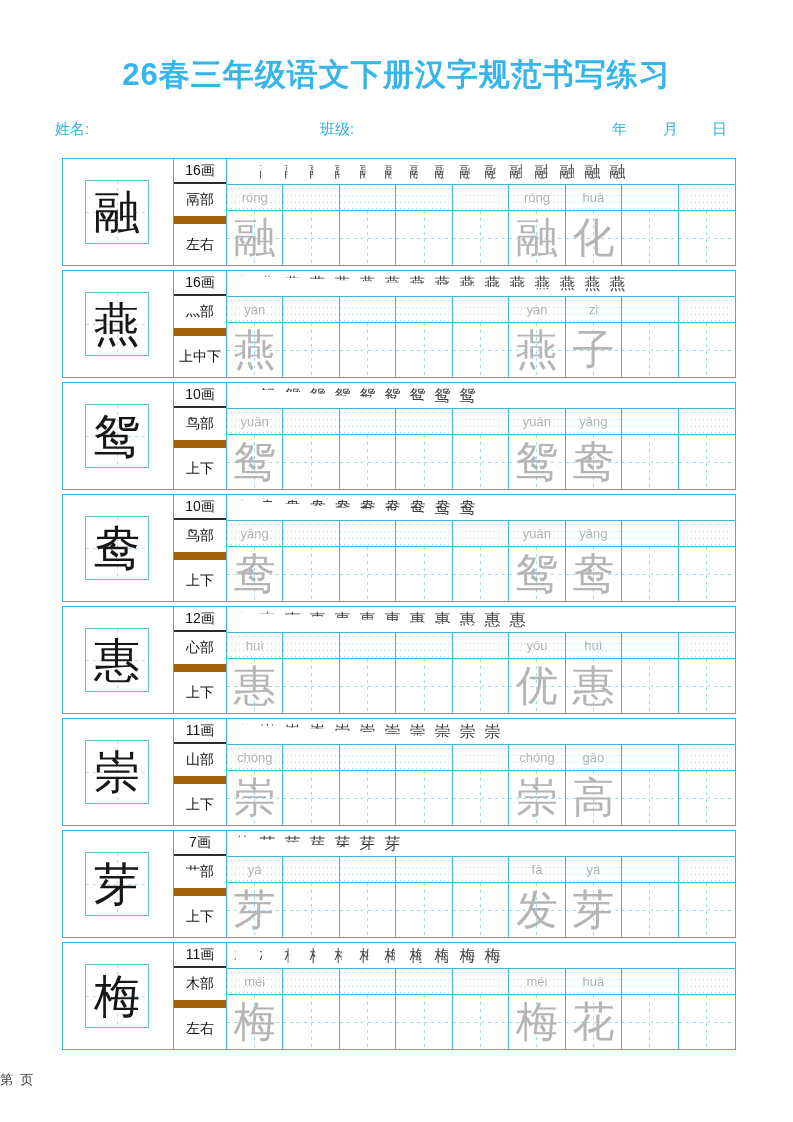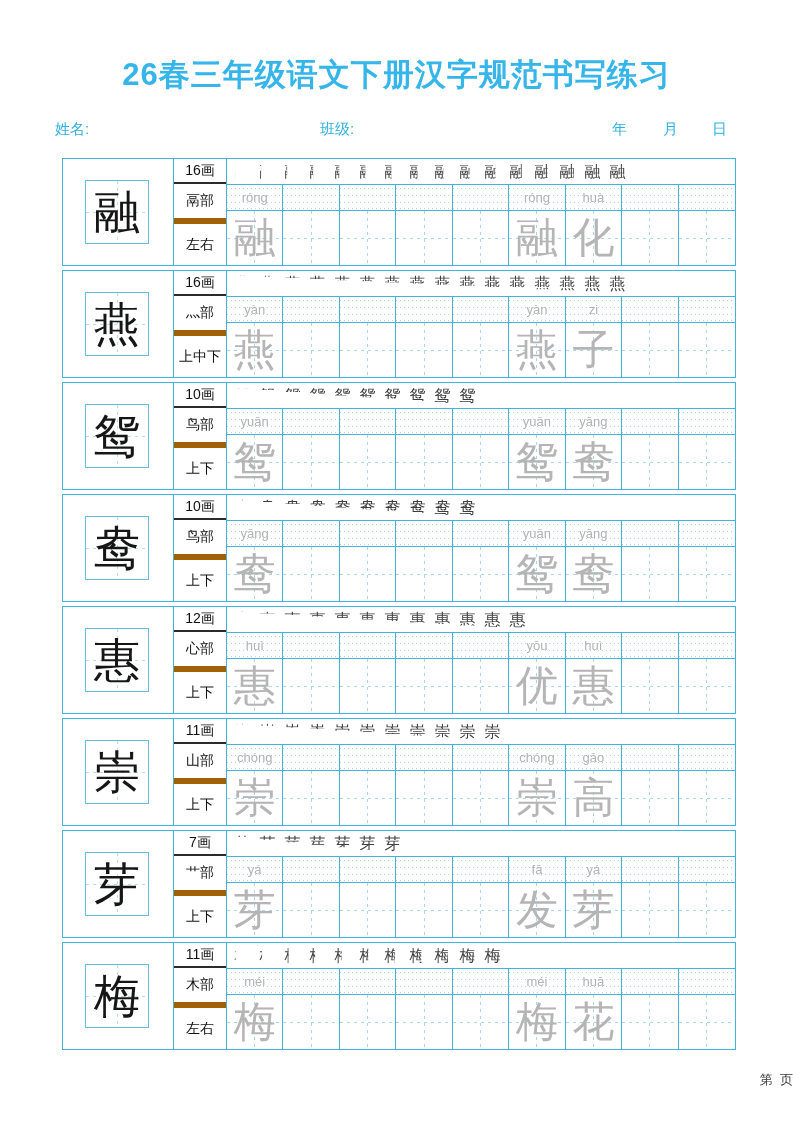--- a/index.html
+++ b/index.html
@@ -49,21 +49,21 @@
   .hanzi { font-family:"DejaVu Serif","Liberation Serif",serif; }
   .bigchar { font-size:46px; line-height:1; color:#161616; }
   
   .infocol {
     display:flex; flex-direction:column;
     border-left:1.5px solid #43b3dc; border-right:1.5px solid #43b3dc;
     font-size:14px; color:#111;
   }
   .infocol .cell { display:flex; align-items:center; justify-content:center; }
   .infocol .c1 { flex:0 0 25px; border-bottom:2px solid #2b2b2b; }
-  .infocol .c2 { flex:0 0 40px; border-bottom:6px solid #a16207; }
+  .infocol .c2 { flex:0 0 40px; border-bottom:8px solid #a16207; }
   .infocol .c3 { flex:1; }
   
   .practice { display:flex; flex-direction:column; min-width:0; }
   .strokes {
     flex:0 0 26px; border-bottom:1.5px solid #43b3dc;
     display:flex; align-items:center; padding-left:7px; overflow:hidden;
   }
   .stage {
     position:relative; width:17px; height:18px; margin-right:8px;
     flex:0 0 auto;
@@ -98,21 +98,21 @@
       repeating-linear-gradient(to right,#a9d8ec 0 3px,transparent 3px 7px);
     background-size:1px 100%,100% 1px;
     background-position:50% 0,0 50%;
     background-repeat:no-repeat;
     display:flex; align-items:center; justify-content:center;
   }
   .trace { font-size:42px; line-height:1; color:#b5b5b5; }
   
   #footer {
     position:absolute; top:1071px; left:0; width:100%;
-    text-align:right; font-size:13px; color:#3c3c3c; white-space:pre;
+    text-align:left; font-size:13px; color:#3c3c3c; white-space:pre;
   }
 </style>
 </head>
 <body>
 
 <div id="page">
 
   <div id="title">26春三年级语文下册汉字规范书写练习</div>
 
   <div id="meta">

